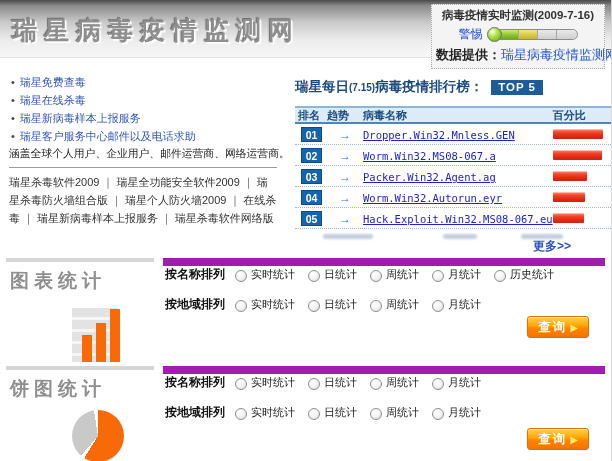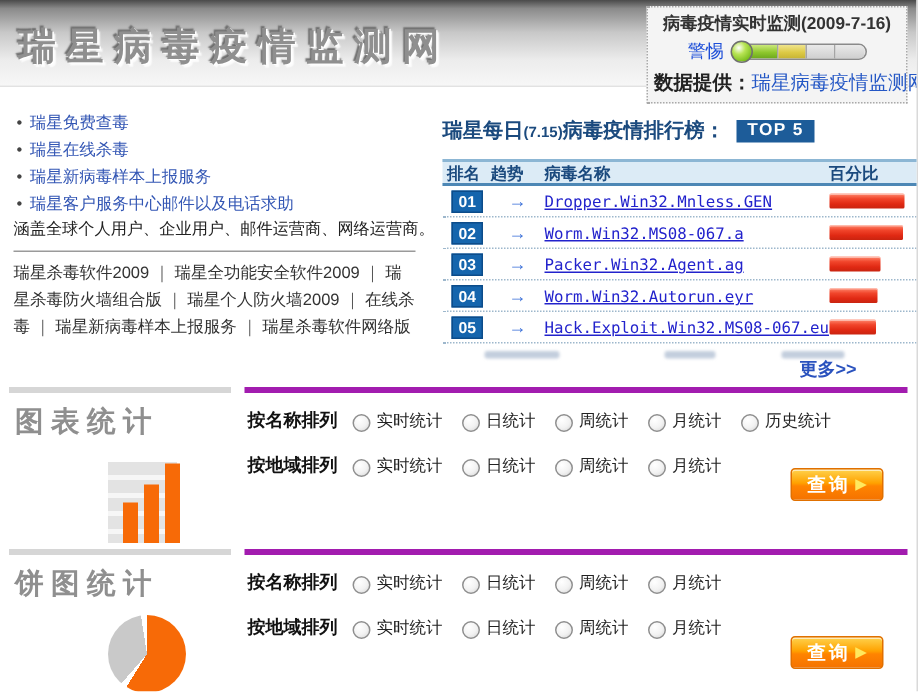--- a/index.html
+++ b/index.html
@@ -73,22 +73,22 @@
     box-shadow:inset 0 1px 0 rgba(255,255,255,.45); }
   .tfoot { position:relative; height:24px; }
   .artifact { position:absolute; top:5px; height:5px; background:#c3cedd; filter:blur(1px); border-radius:2px; }
   .a1 { left:28px; width:50px; } .a2 { left:148px; width:34px; } .a3 { left:226px; width:42px; }
   .more-link { position:absolute; left:238px; top:9px; font-size:12px; font-weight:bold;
     color:#2a52be; text-decoration:none; cursor:pointer; }
 
   
   .section { display:flex; margin-top:4px; }
   .sec-left { width:148px; margin-left:6px; border-top:4px solid #d6d6d6; padding-top:6px; }
-  .sec-right { flex:1; margin-left:9px; margin-right:6px; border-top:4px solid #a21caf;
-    position:relative; padding-top:10px; }
+  .sec-right { flex:1; margin-left:9px; margin-right:6px; border-top:8px solid #a21caf;
+    position:relative; }
   .sec-title { font-size:19px; font-weight:bold; color:#8f8f8f; letter-spacing:5px; margin-left:4px;
     text-shadow:1px 1px 0 #fff; }
   .radio-row { display:flex; align-items:center; margin:0 0 13px 2px; }
   .radio-label { font-size:12px; font-weight:bold; color:#111; margin-right:10px; white-space:nowrap; }
   .radio-opt { display:flex; align-items:flex-end; margin-right:13px; cursor:pointer; }
   .radio-opt input { appearance:none; -webkit-appearance:none; width:12px; height:12px; border-radius:50%;
     border:1px solid #8f8f8f; background:radial-gradient(circle at 35% 30%,#fff 0%,#f2f2f2 55%,#d4d4d4 100%);
     margin:0 4px 0 0; cursor:pointer; }
   .radio-opt span { font-size:11px; color:#222; white-space:nowrap; }
   .query-btn { position:absolute; right:16px; display:flex; align-items:center; justify-content:center;

